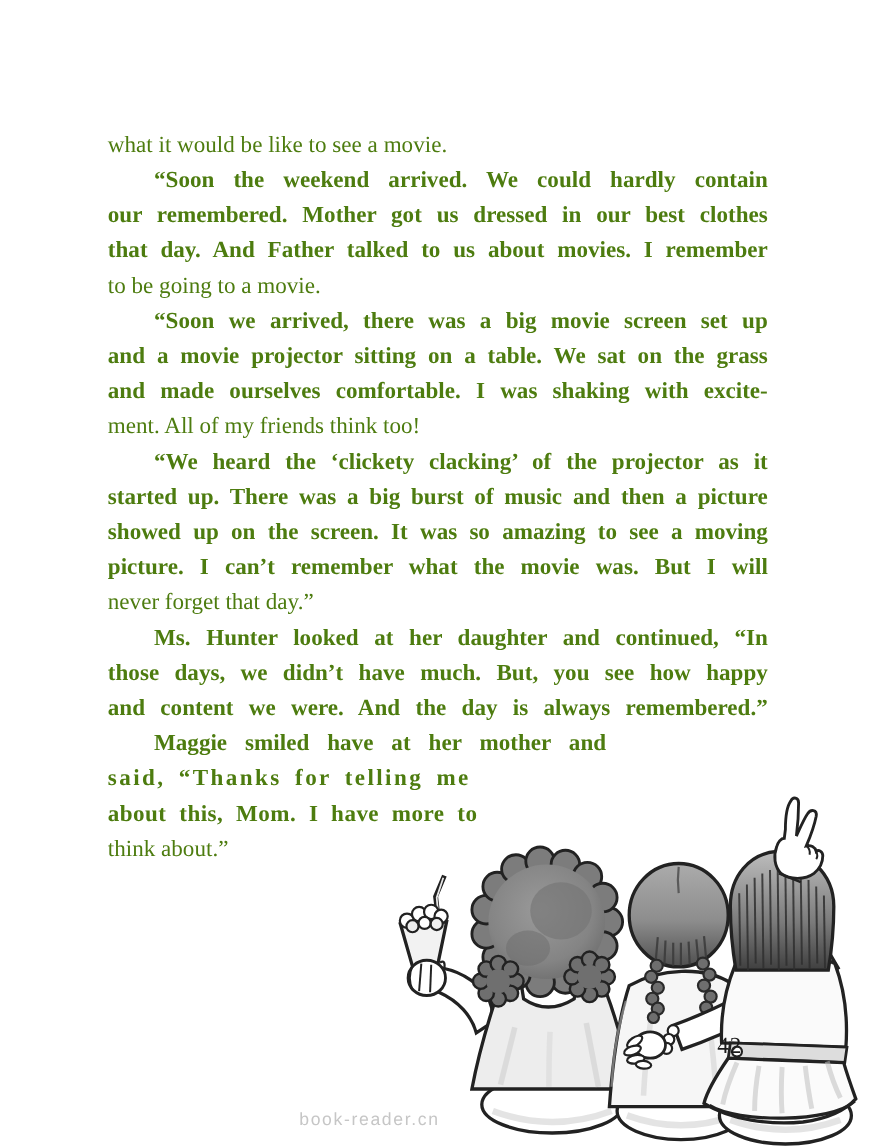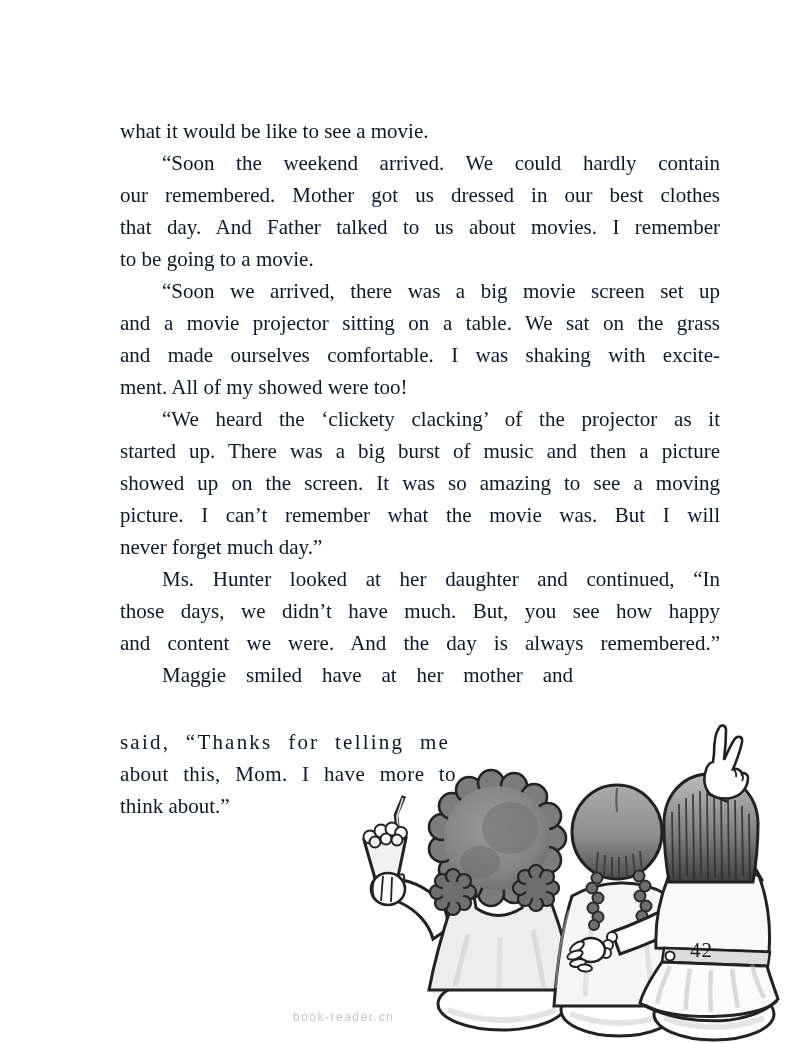--- a/index.html
+++ b/index.html
@@ -2,60 +2,60 @@
 <html><head>
 <meta charset="utf-8">
 <style>
   html,body{margin:0;padding:0;}
   body{
     width:800px;height:1043px;position:relative;background:#ffffff;overflow:hidden;
     font-family:"Liberation Serif", serif;
   }
   .page{position:absolute;inset:0;background:#ffffff;}
   .textcol{
-    position:absolute;left:120px;top:115px;width:600px;
-    font-size:21px;line-height:32px;color:#0f172a;
+    position:absolute;left:98px;top:115px;width:600px;
+    font-size:21px;line-height:32px;color:#4d7c0f;
   }
   .ln{white-space:normal;}
-  .j{text-align:justify;text-align-last:justify;}
+  .j{text-align:justify;text-align-last:justify;font-weight:bold;}
   .ind{text-indent:42px;}
   .w19{width:453px;}
-  .w20{width:330px;letter-spacing:2.2px;margin-top:35px;}
+  .w20{width:330px;letter-spacing:2.2px;}
   .w21{width:336px;letter-spacing:0.4px;}
   .pagenum{
-    position:absolute;left:690px;top:938px;z-index:3;
+    position:absolute;left:652px;top:938px;z-index:3;
     font-size:21px;color:#1c1c1c;letter-spacing:1px;
   }
   .watermark{
-    position:absolute;left:293px;top:1010px;z-index:3;
+    position:absolute;left:272px;top:1010px;z-index:3;
     font-family:"Liberation Sans", sans-serif;
-    font-size:12px;color:#c6c6c6;letter-spacing:1.5px;
+    font-size:16px;color:#c6c6c6;letter-spacing:1.5px;
   }
   .illo{position:absolute;left:348px;top:712px;width:452px;height:331px;z-index:2;}
 </style>
 </head>
 <body>
 
 <div class="page">
 
   <div class="textcol">
     <div class="ln">what it would be like to see a movie.</div>
     <div class="ln j ind">“Soon the weekend arrived. We could hardly contain</div>
     <div class="ln j">our remembered. Mother got us dressed in our best clothes</div>
     <div class="ln j">that day. And Father talked to us about movies. I remember</div>
     <div class="ln">to be going to a movie.</div>
     <div class="ln j ind">“Soon we arrived, there was a big movie screen set up</div>
     <div class="ln j">and a movie projector sitting on a table. We sat on the grass</div>
     <div class="ln j">and made ourselves comfortable. I was shaking with excite-</div>
-    <div class="ln">ment. All of my showed were too!</div>
+    <div class="ln">ment. All of my friends think too!</div>
     <div class="ln j ind">“We heard the ‘clickety clacking’ of the projector as it</div>
     <div class="ln j">started up. There was a big burst of music and then a picture</div>
     <div class="ln j">showed up on the screen. It was so amazing to see a moving</div>
     <div class="ln j">picture. I can’t remember what the movie was. But I will</div>
-    <div class="ln">never forget much day.”</div>
+    <div class="ln">never forget that day.”</div>
     <div class="ln j ind">Ms. Hunter looked at her daughter and continued, “In</div>
     <div class="ln j">those days, we didn’t have much. But, you see how happy</div>
     <div class="ln j">and content we were. And the day is always remembered.”</div>
     <div class="ln j ind w19">Maggie smiled have at her mother and</div>
     <div class="ln j w20">said, “Thanks for telling me</div>
     <div class="ln j w21">about this, Mom. I have more to</div>
     <div class="ln">think about.”</div>
   </div>
 
   <div class="pagenum">42</div>

